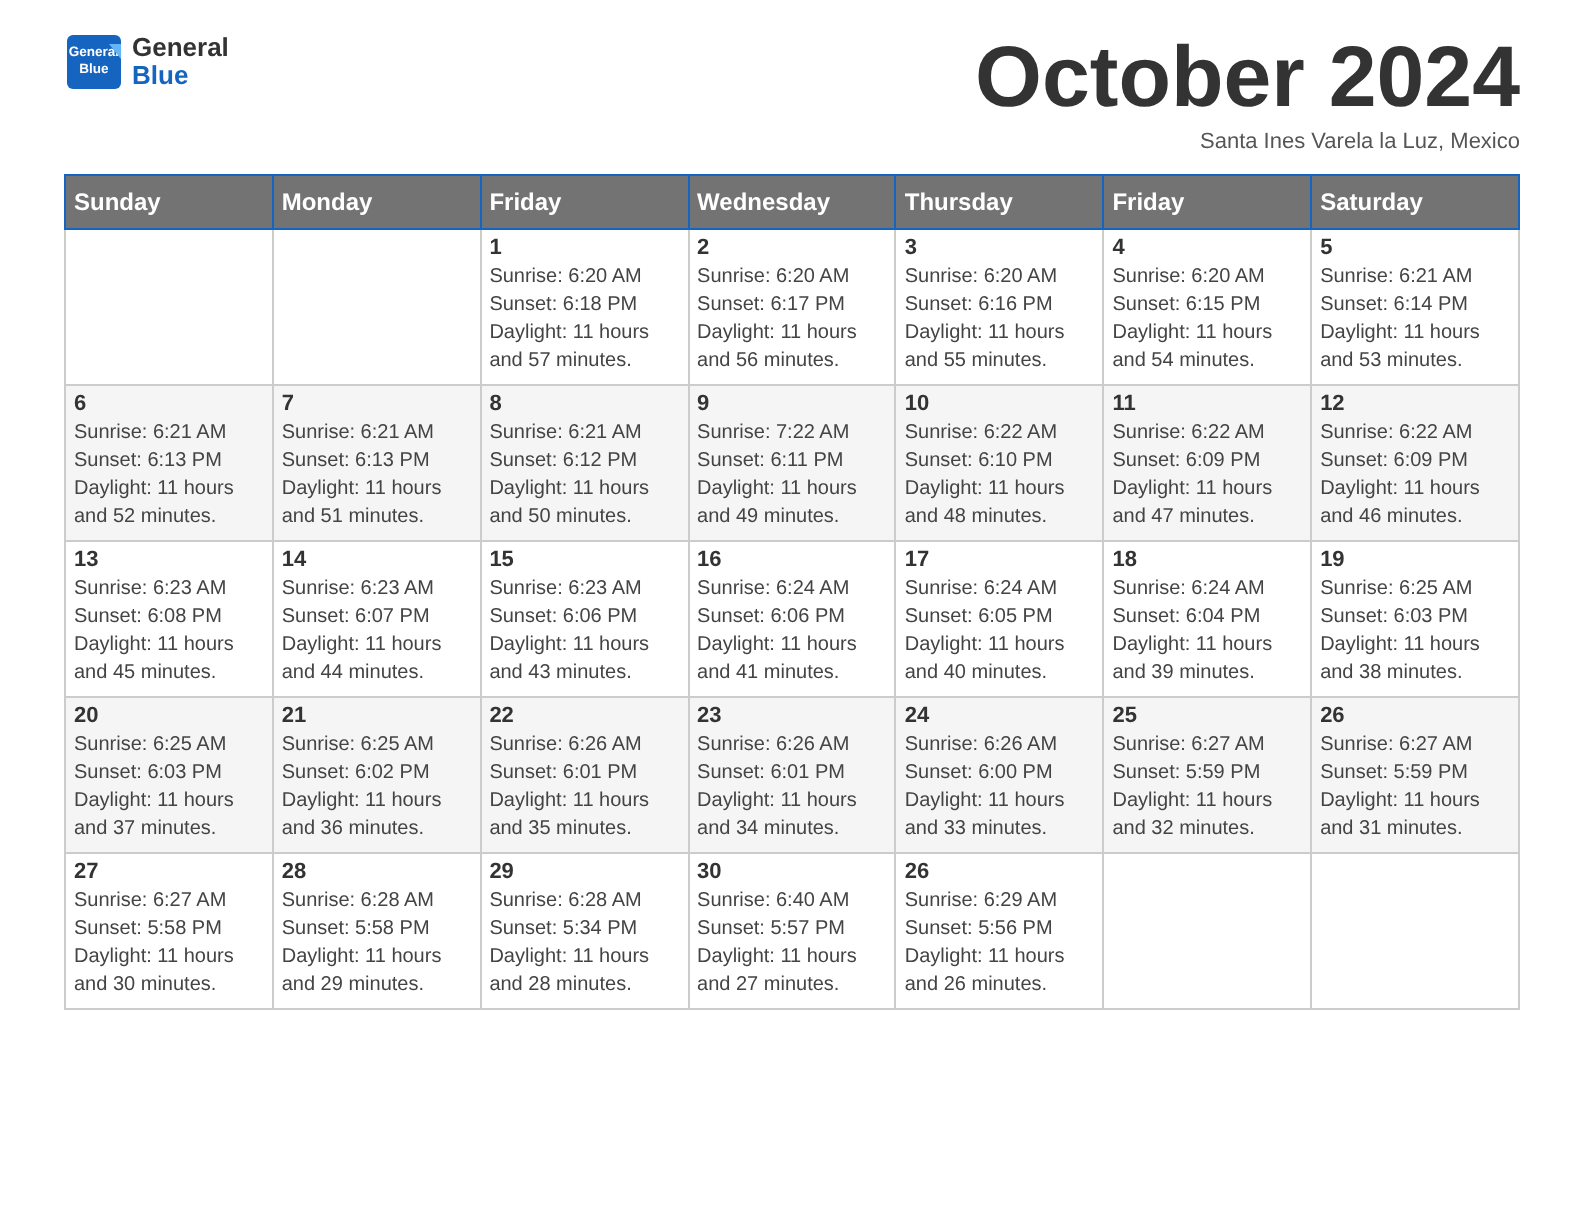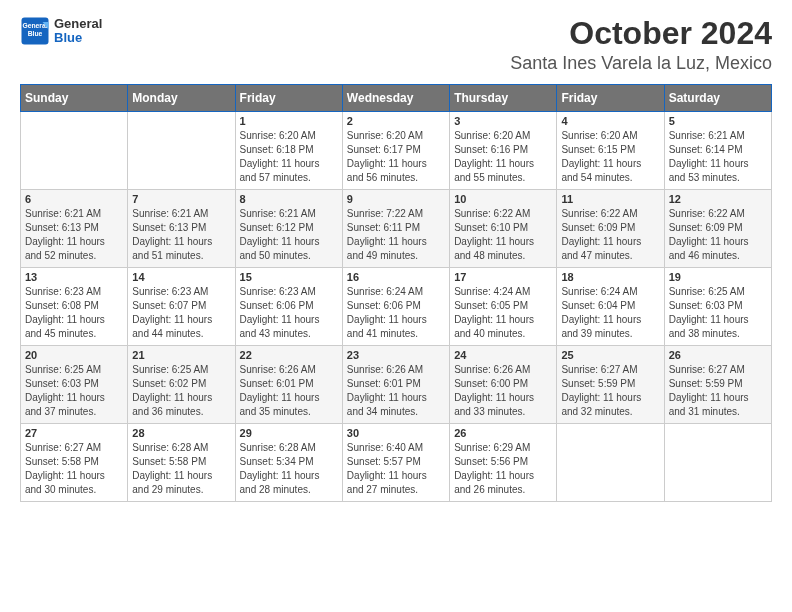--- a/index.html
+++ b/index.html
@@ -7,48 +7,48 @@
       font-family: Arial, sans-serif;
       background: #fff;
       width: 792px;
       height: 612px;
       overflow: hidden;
     }
     .page {
       width: 792px;
       min-height: 612px;
       background: #fff;
-      padding: 16px 20px;
+      padding: 16px 32px;
     }
     .header {
       display: flex;
       align-items: flex-start;
       justify-content: space-between;
       margin-bottom: 10px;
     }
     .logo {
       display: flex;
       align-items: center;
       gap: 4px;
     }
     .logo-icon {
       width: 30px;
       height: 30px;
     }
     .title-block {
       text-align: right;
     }
     .month-title {
-      font-size: 32px;
+      font-size: 43px;
       font-weight: bold;
       color: #333;
       line-height: 1.1;
     }
     .location-title {
-      font-size: 18px;
+      font-size: 11px;
       color: #555;
       margin-top: 2px;
     }
     .calendar {
       width: 100%;
       border-collapse: collapse;
       font-size: 10px;
     }
     .calendar th {
       background: #737373;
@@ -235,21 +235,21 @@
           </td>
           <td>
             <div class="day-number">16</div>
             <div class="day-info">Sunrise: 6:24 AM
 Sunset: 6:06 PM
 Daylight: 11 hours
 and 41 minutes.</div>
           </td>
           <td>
             <div class="day-number">17</div>
-            <div class="day-info">Sunrise: 4:24 AM
+            <div class="day-info">Sunrise: 6:24 AM
 Sunset: 6:05 PM
 Daylight: 11 hours
 and 40 minutes.</div>
           </td>
           <td>
             <div class="day-number">18</div>
             <div class="day-info">Sunrise: 6:24 AM
 Sunset: 6:04 PM
 Daylight: 11 hours
 and 39 minutes.</div>

